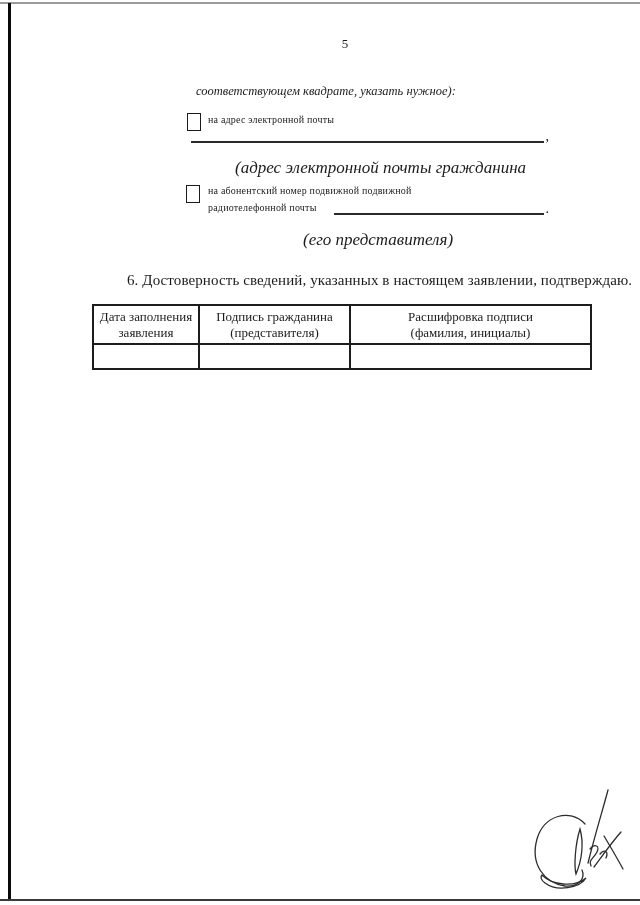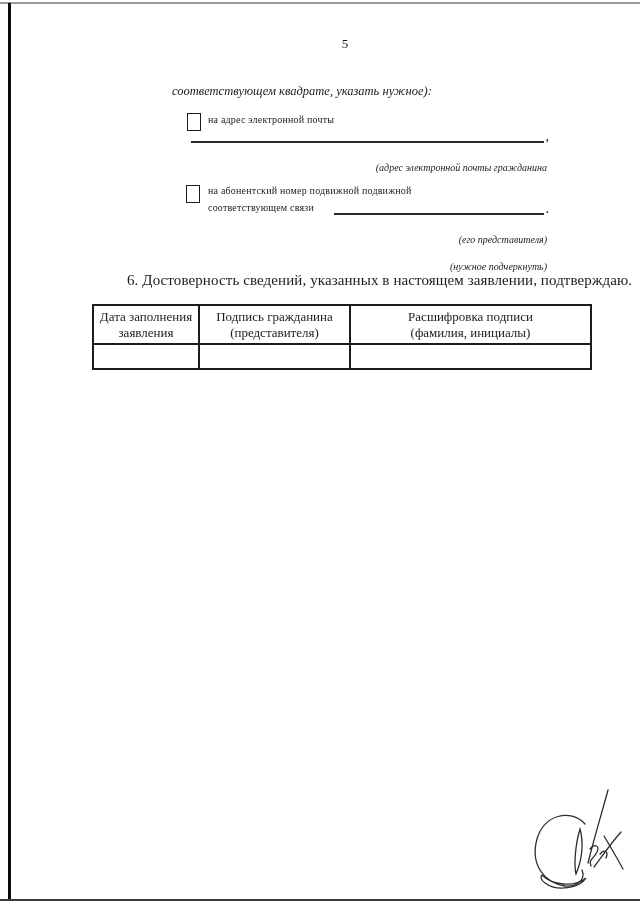--- a/index.html
+++ b/index.html
@@ -11,41 +11,41 @@
     font-family:"Liberation Serif","DejaVu Serif",serif;
     color:#1b1b1b;
   }
   
   .scan-top{position:absolute;left:0;top:2px;width:640px;height:2px;background:#9a9a9a;}
   .scan-left{position:absolute;left:8px;top:3px;width:3px;height:896px;background:#0a0a0a;}
   .scan-bottom{position:absolute;left:0;top:899px;width:640px;height:2px;background:#3a3a3a;}
 
   .page-number{position:absolute;left:0;top:36px;width:690px;text-align:center;font-size:13px;}
 
-  .intro-line{position:absolute;left:172px;top:84px;font-size:12.5px;font-style:italic;white-space:nowrap;}
+  .intro-line{position:absolute;left:196px;top:84px;font-size:12.5px;font-style:italic;white-space:nowrap;}
 
   .checkbox{
     position:absolute;width:12px;height:16px;
     border:1.6px solid #1b1b1b;background:#fff;
   }
   .cb-1{left:187px;top:113px;}
   .cb-2{left:186px;top:185px;}
 
   .opt-label{position:absolute;font-size:10px;white-space:nowrap;letter-spacing:.2px;}
   .opt1-label{left:208px;top:114px;}
   .opt2-line1{left:208px;top:185px;}
   .opt2-line2{left:208px;top:202px;}
 
   .blank-row{position:absolute;display:flex;align-items:flex-end;font-size:14px;}
   .blank-1{left:191px;top:126px;width:358px;}
   .blank-2{left:334px;top:198px;width:215px;}
   .blank-line{flex:1;height:15px;border-bottom:2px solid #2a2a2a;}
   .blank-suffix{padding-left:2px;line-height:12px;}
 
-  .caption{position:absolute;text-align:right;font-style:italic;font-size:10px;line-height:13.5px;white-space:pre-line;}
+  .caption{position:absolute;text-align:left;font-style:italic;font-size:17px;line-height:13.5px;white-space:pre-line;}
   .caption-1{left:235px;top:147px;width:312px;}
   .caption-2{left:303px;top:219px;width:244px;}
   .caption span{display:block;}
 
   .confirm-line{position:absolute;left:127px;top:272px;font-size:15px;white-space:nowrap;letter-spacing:.1px;}
 
   table.sign-table{
     position:absolute;left:92px;top:304px;
     width:498px;border-collapse:collapse;table-layout:fixed;
     font-size:13px;
@@ -81,28 +81,27 @@
   <div class="blank-row blank-1">
     <div class="blank-line"></div>
     <span class="blank-suffix">,</span>
   </div>
   <div class="caption caption-1">
     <span>(адрес электронной почты гражданина</span>
   </div>
 
   <div class="checkbox cb-2"></div>
   <div class="opt-label opt2-line1">на абонентский номер подвижной подвижной</div>
-  <div class="opt-label opt2-line2">соответствующем связи</div>
+  <div class="opt-label opt2-line2">радиотелефонной почты</div>
   <div class="blank-row blank-2">
     <div class="blank-line"></div>
     <span class="blank-suffix">.</span>
   </div>
   <div class="caption caption-2">
     <span>(его представителя)</span>
-    <span>(нужное подчеркнуть)</span>
   </div>
 
   <div class="confirm-line">6. Достоверность сведений, указанных в настоящем заявлении, подтверждаю.</div>
 
   <table class="sign-table">
     <colgroup>
       <col class="col-1">
         <col class="col-2">
         <col class="col-3">
     </colgroup>

